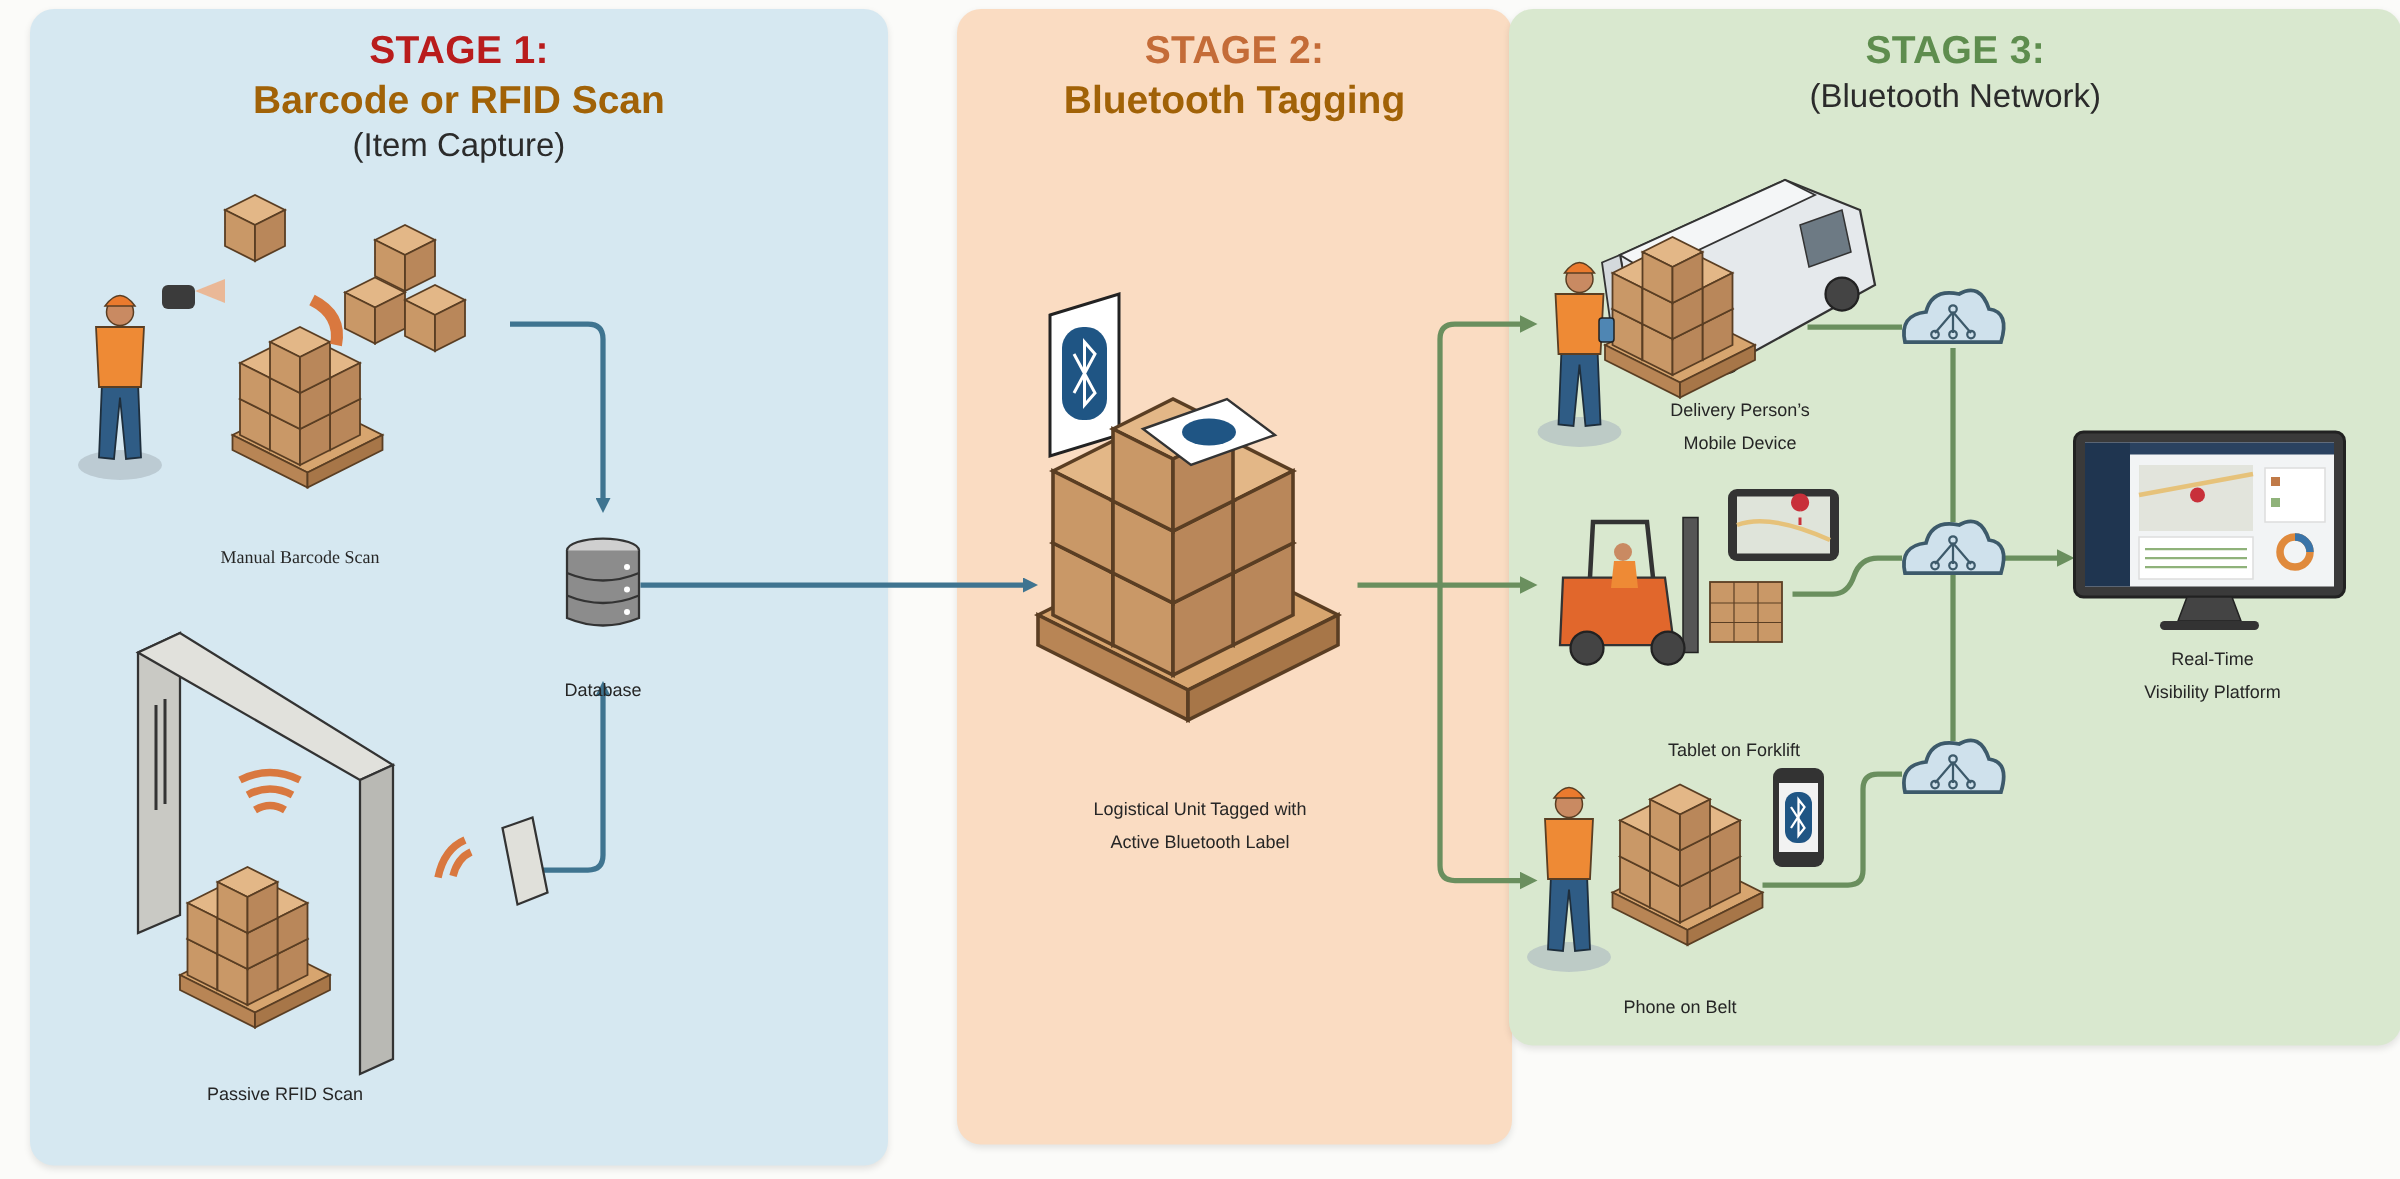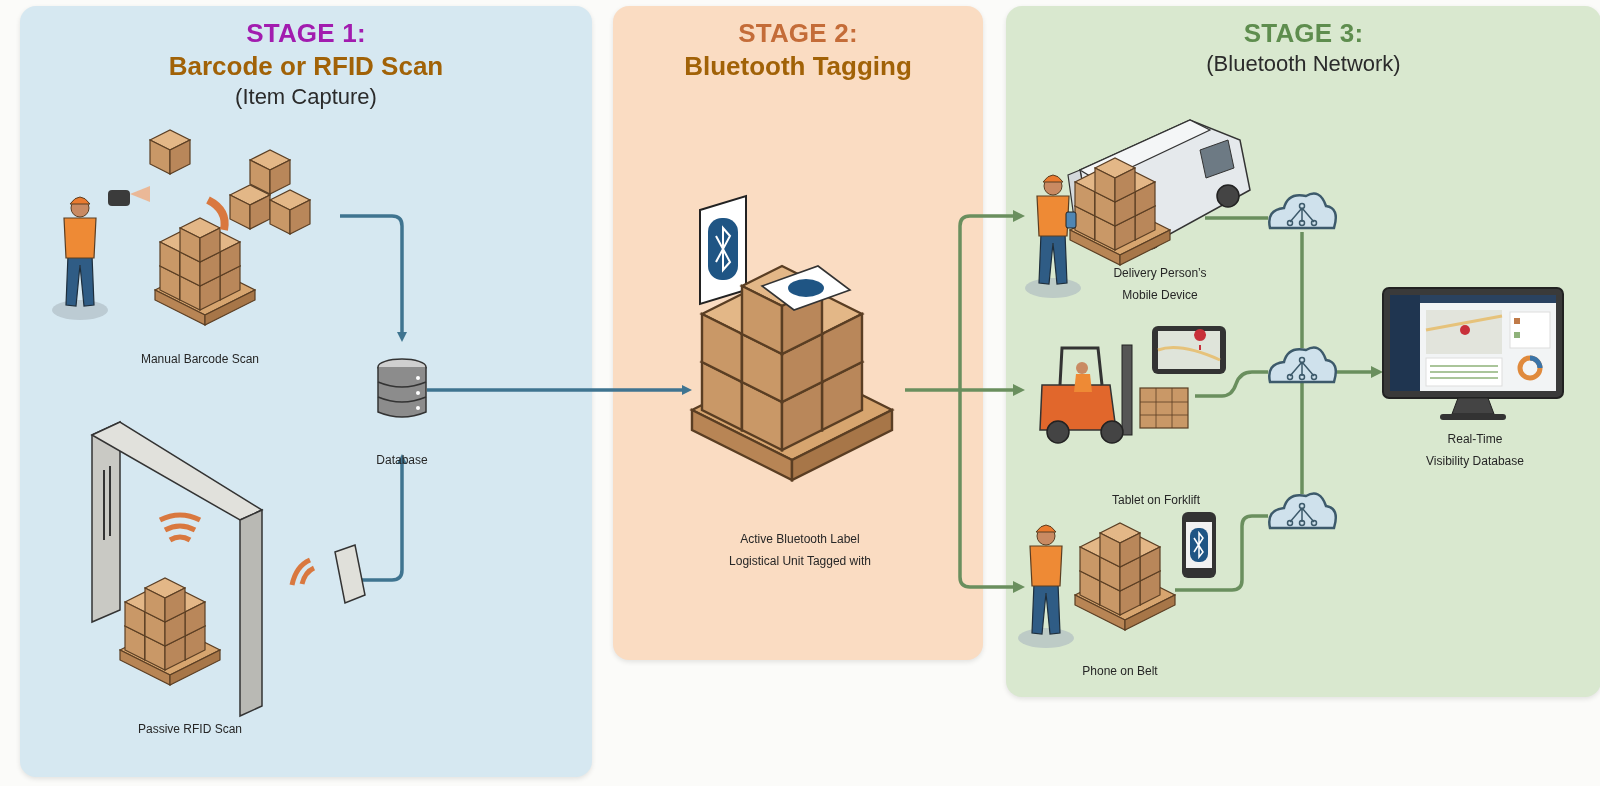--- a/index.html
+++ b/index.html
@@ -7,27 +7,27 @@
     width: 1600px; height: 786px; overflow: hidden;
     background: #fbfbf9;
     font-family: "Liberation Sans", "DejaVu Sans", sans-serif;
     position: relative;
   }
   .panel {
     position: absolute; top: 6px; border-radius: 16px;
     box-shadow: 0 2px 5px rgba(0,0,0,0.10);
   }
   #panel1 { left: 20px; width: 572px; height: 771px; background: #d6e8f1; }
-  #panel2 { left: 613px; width: 370px; height: 654px; background: #fadcc2; }
+  #panel2 { left: 638px; width: 370px; height: 757px; background: #fadcc2; }
   #panel3 { left: 1006px; width: 580px; height: 691px; background: #d9e8cf; padding-left: 15px; }
   .stage-head { position: absolute; left: 0; right: 0; top: 12px; text-align: center; }
   .stage-num { font-size: 26px; font-weight: bold; letter-spacing: 0.2px; }
   .stage-title { font-size: 26px; font-weight: bold; color: #a16207; margin-top: 2px; }
   .stage-sub { font-size: 22px; color: #2b2b2b; margin-top: 2px; }
-  #panel1 .stage-num { color: #a21caf; }
+  #panel1 .stage-num { color: #b91c1c; }
   #panel2 .stage-num { color: #c46c38; }
   #panel3 .stage-num { color: #5e8d4e; }
   .lbl {
     position: absolute; font-size: 12px; color: #262626; text-align: center;
     line-height: 22px;
   }
   svg.art { position: absolute; left: 0; top: 0; }
 </style>
 </head>
 <body>
@@ -216,31 +216,31 @@
     <circle cx="1530" cy="368" r="10" fill="none" stroke="#e08a3c" stroke-width="5"></circle>
     <path d="M1530,358 a10,10 0 0 1 10,10" stroke="#3a74a8" stroke-width="5" fill="none"></path>
     <rect x="1510" y="312" width="40" height="36" fill="#fff" stroke="#ddd"></rect>
     <rect x="1514" y="318" width="6" height="6" fill="#c07a48"></rect>
       <rect x="1514" y="332" width="6" height="6" fill="#8fb27a"></rect>
     <path d="M1458,398 L1488,398 L1494,414 L1452,414 z" fill="#444" stroke="#222"></path>
     <rect x="1440" y="414" width="66" height="6" rx="3" fill="#333"></rect>
   </g>
 </svg>
 
-<div class="lbl" style="left:80px; top:348px; width:240px;">Manual Barcode Scan</div>
+<div class="lbl" style="left:80px; top:360px; width:240px;font-family:Liberation Serif, serif;">Manual Barcode Scan</div>
 <div class="lbl" style="left:342px; top:425px; width:120px;margin-top:24px;">Database</div>
 <div class="lbl" style="left:80px; top:718px; width:220px;">Passive RFID Scan</div>
 
 <div class="lbl" style="left:640px; top:528px; width:320px;">
+  <div>Logistical Unit Tagged with</div>
   <div>Active Bluetooth Label</div>
-  <div>Logistical Unit Tagged with</div>
 </div>
 
 <div class="lbl" style="left:1080px; top:262px; width:160px;">
   <div>Delivery Person’s</div>
   <div>Mobile Device</div>
 </div>
 <div class="lbl" style="left:1056px; top:448px; width:200px;margin-top:41px;">Tablet on Forklift</div>
 <div class="lbl" style="left:1030px; top:660px; width:180px;">Phone on Belt</div>
 <div class="lbl" style="left:1380px; top:428px; width:190px;">
   <div>Real-Time</div>
-  <div>Visibility Database</div>
+  <div>Visibility Platform</div>
 </div>
 
 </body></html>

